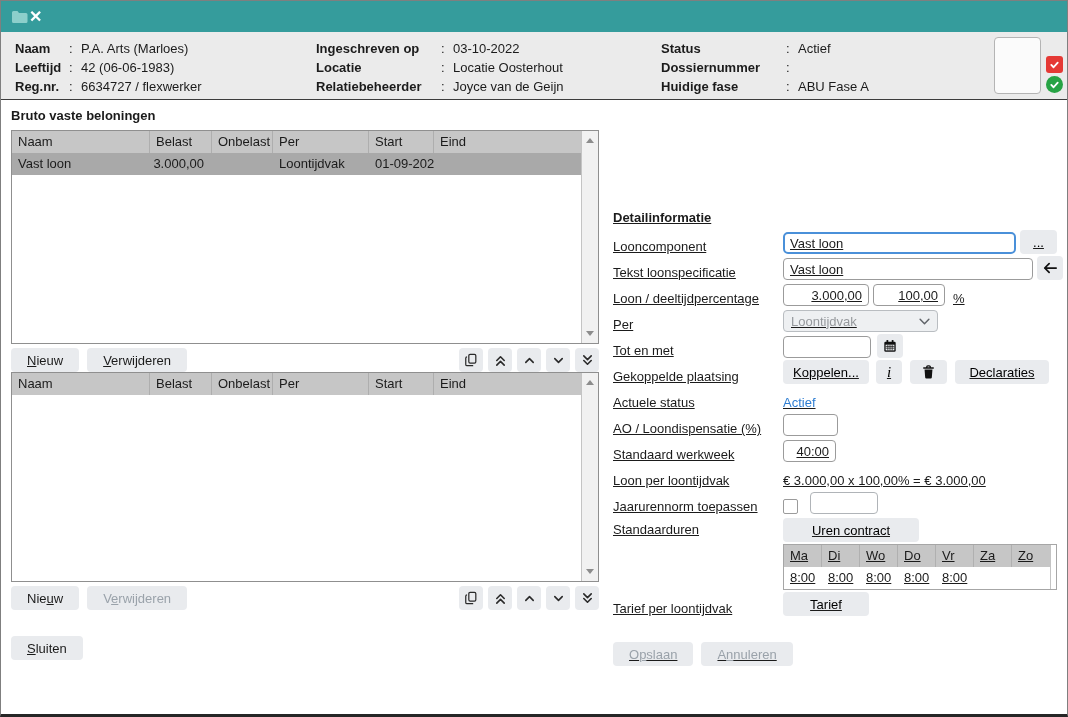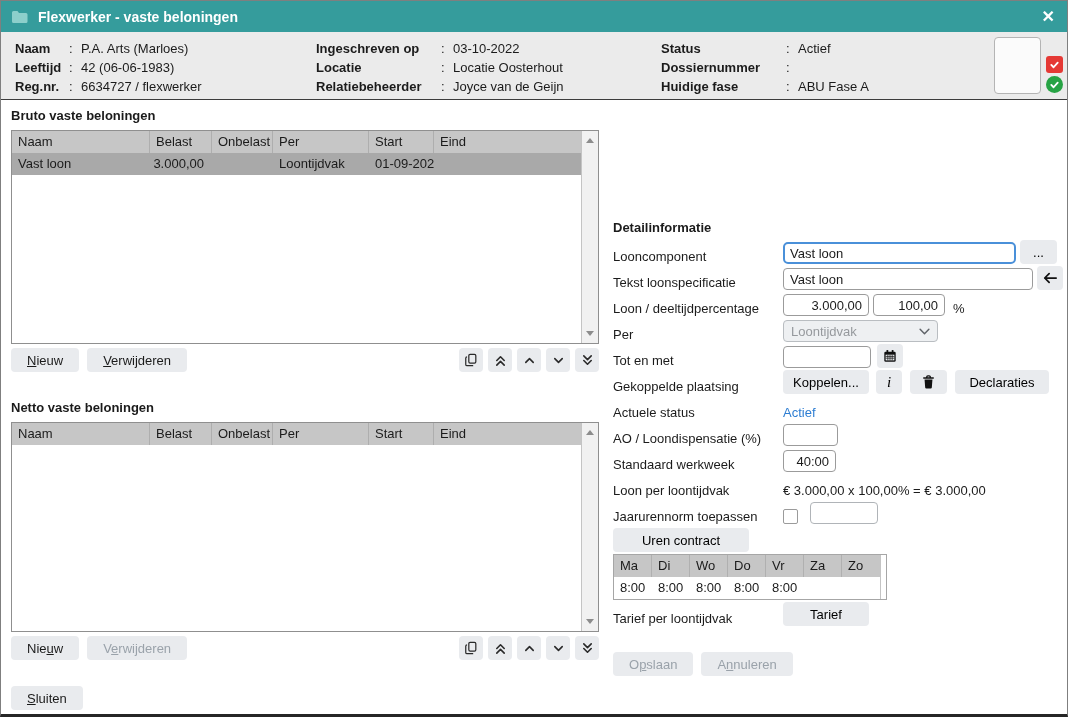--- a/index.html
+++ b/index.html
@@ -58,21 +58,21 @@
   
   .btn { background: #e9ebee; border: none; border-radius: 4px; height: 24px;
     padding: 0 16px; font: inherit; color: #1b1b1b; }
   .btn:disabled, .btn.disabled { color: #9aa2aa; }
   .btnrow { display: flex; margin-top: 4px; align-items: flex-end; }
   .btnrow .gap { width: 8px; }
   .spacer { flex: 1; }
   .ibtn { background: #e9ebee; border: none; border-radius: 4px; width: 24px; height: 24px;
     padding: 0; display: inline-flex; align-items: center; justify-content: center; margin-left: 5px; }
   
-  .right { position: absolute; left: 612px; top: 120px; width: 454px; }
+  .right { position: absolute; left: 612px; top: 110px; width: 454px; text-decoration: underline; }
   .frow { display: flex; align-items: flex-end; height: 22px; margin-bottom: 4px; }
   .flabel { width: 170px; flex: none; }
   .inp { height: 22px; border: 1px solid #9b9b9b; border-radius: 4px; padding: 0 6px;
     font: inherit; background: #fff; color: #1b1b1b; }
   .inp.focus { border: 2px solid #4a90d9; border-radius: 5px; padding: 0 5px; }
   .inp.num { text-align: right; }
   .sel { width: 155px; height: 22px; background: #eef0f2; color: #96999d;
     border: 1px solid #b9bdc1; border-radius: 4px; display: flex; align-items: center;
     justify-content: space-between; padding: 0 7px; }
   .link { color: #2d7dd2; }
@@ -98,21 +98,20 @@
 <body>
 
 <div class="window">
 
   <div class="titlebar">
     <span>
       <svg width="18" height="14" viewBox="0 0 18 14">
           <path d="M1 2.5A1.5 1.5 0 0 1 2.5 1h4l1.5 2h7A1.5 1.5 0 0 1 16.5 4.5v7A1.5 1.5 0 0 1 15 13H2.5A1.5 1.5 0 0 1 1 11.5z" fill="#8ccfcb"></path>
         </svg>
     </span>
-    <span class="title">Flexwerker - vaste beloningen</span>
     <span class="close-x">✕</span>
   </div>
 
   <div class="infobar">
     <div class="igroup g1" style="left:14px">
       <div class="irow">
         <span class="ilabel">Naam</span>
         <span class="icolon">:</span>
         <span class="ivalue">P.A. Arts (Marloes)</span>
       </div>
@@ -241,21 +240,20 @@
         </button>
         <button class="ibtn">
           <span>
               <svg width="13" height="13" viewBox="0 0 14 14">
                 <path d="M3 2l4 4 4-4M3 7l4 4 4-4" fill="none" stroke="#2a2a2a" stroke-width="1.7" stroke-linecap="round" stroke-linejoin="round"></path>
               </svg>
             </span>
         </button>
       </div>
 
-      <div class="section-title" style="margin-top:28px">Netto vaste beloningen</div>
       <div class="dtable" style="height:210px">
         <div class="t-content">
           <div class="thead">
             <div class="th c0">Naam</div>
             <div class="th c1">Belast</div>
             <div class="th c2">Onbelast</div>
             <div class="th c3">Per</div>
             <div class="th c4">Start</div>
             <div class="th c5">Eind</div>
           </div>
@@ -407,20 +405,21 @@
         <span>€ 3.000,00 x 100,00% = € 3.000,00</span>
       </div>
 
       <div class="frow">
         <span class="flabel">Jaarurennorm toepassen</span>
         <span class="checkbox"></span>
         <input class="inp num" style="width: 68px; margin-left: 12px; border-color: rgb(176, 180, 184);" value="">
       </div>
 
       <div style="display:flex;margin-bottom:4px">
+        <span class="flabel" style="padding-top:4px">Standaarduren</span>
         <div style="width:276px">
           <div style="display:flex">
             <button class="sqbtn" style="width:136px">Uren contract</button>
           </div>
           <div class="days">
             <div class="days-content">
               <div class="days-head">
                 <div class="dh">Ma</div>
                 <div class="dh">Di</div>
                 <div class="dh">Wo</div>

